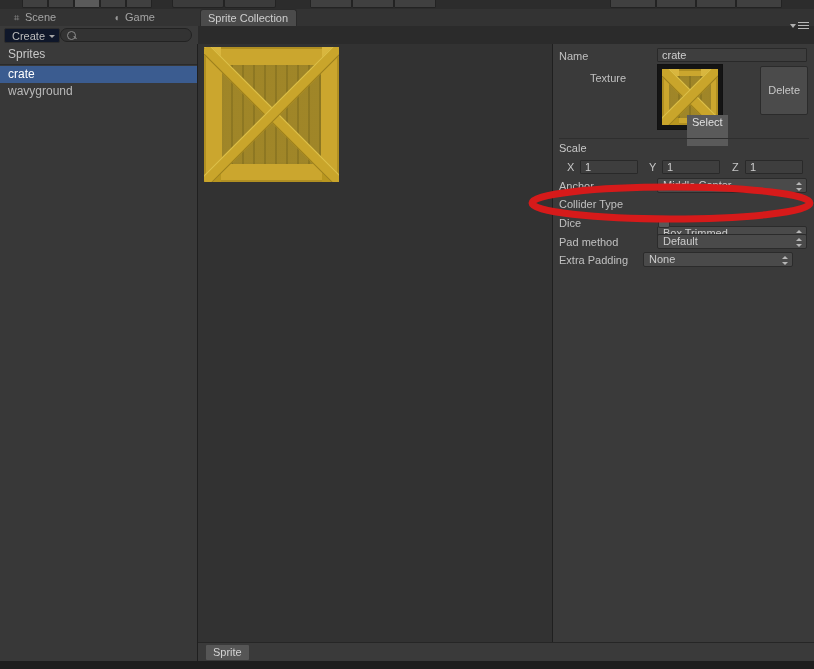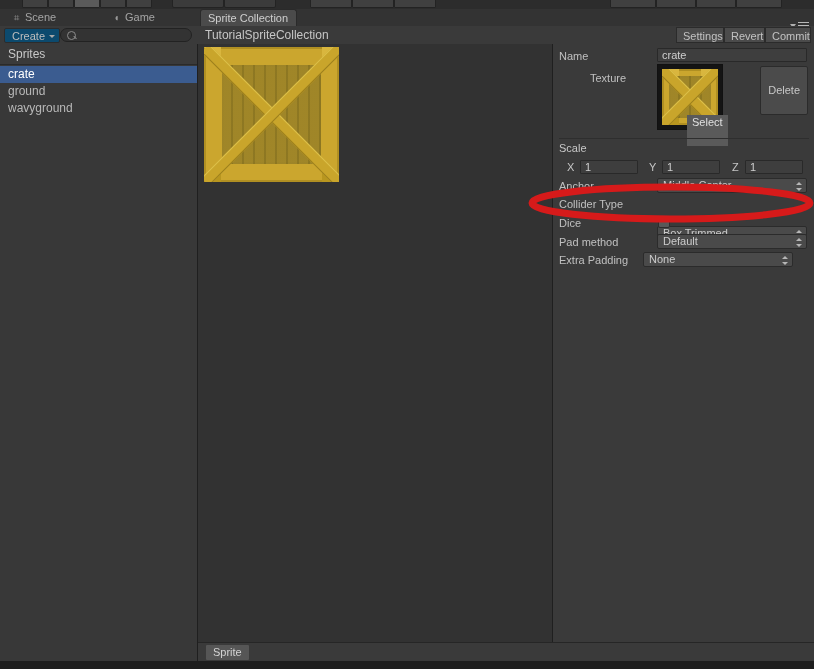--- a/index.html
+++ b/index.html
@@ -114,21 +114,21 @@
     left: 0; top: 26px;
     width: 198px; height: 18px;
     background: #3a3a3a;
     border-bottom: 1px solid #242424;
   }
   .create-btn {
     position: absolute;
     left: 4px; top: 2px;
     height: 15px; line-height: 15px;
     padding: 0 14px 0 7px;
-    background: #0c4a6e;
+    background: #0f172a;
     border: 1px solid #2c2c2c;
     border-radius: 2px;
     font-size: 11px;
     color: #bdbdbd;
     box-sizing: border-box;
   }
   .create-btn .dn {
     position:absolute; right:4px; top:6px;
     width:0;height:0;border-left:3px solid transparent;border-right:3px solid transparent;
     border-top:3px solid #a8a8a8;
@@ -490,32 +490,25 @@
     <div class="create-btn">
       <span>Create</span>
       <span class="dn"></span>
     </div>
     <div class="search-field">
       <span class="mag"></span>
       <input type="text" value="" placeholder="" style="">
     </div>
   </div>
 
-  <div class="sc-titlebar">
-    <div class="sc-title">TutorialSpriteCollection</div>
-    <div class="hdr-btn" style="left:478px;width:48px;">Settings</div>
-    <div class="hdr-btn" style="left:526px;width:41px;">Revert</div>
-    <div class="hdr-btn" style="left:567px;width:46px;">Commit</div>
-  </div>
 
   <div class="sprites-panel">
     <div class="sprites-header">Sprites</div>
     <div class="sprite-list">
       <div class="sprite-item selected">crate</div>
-      <div class="sprite-item">ground</div>
       <div class="sprite-item">wavyground</div>
     </div>
   </div>
 
   <div class="viewport">
     <div class="sprite-preview">
       <div class="crate">
         <div class="frame-outer"></div>
         <div class="corner c-tl"></div>
           <div class="corner c-tr"></div>

